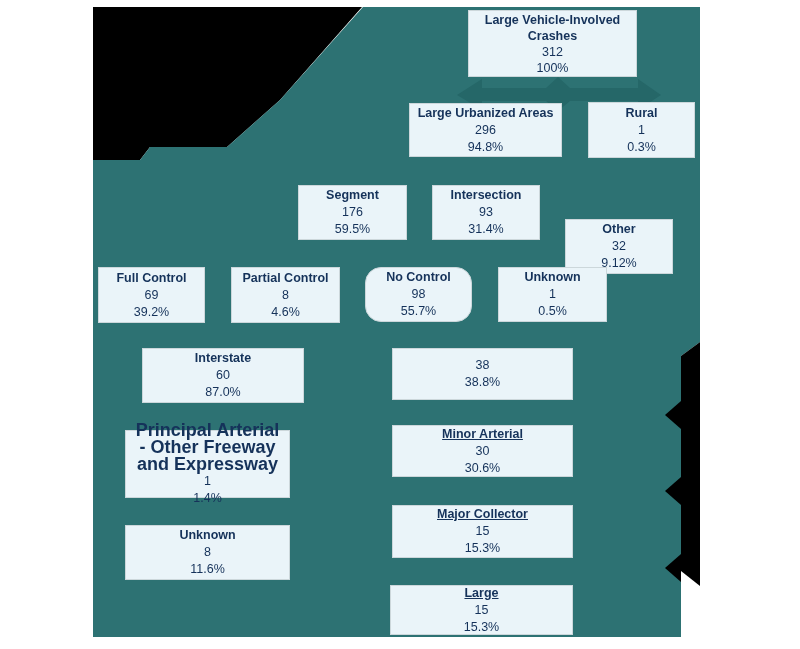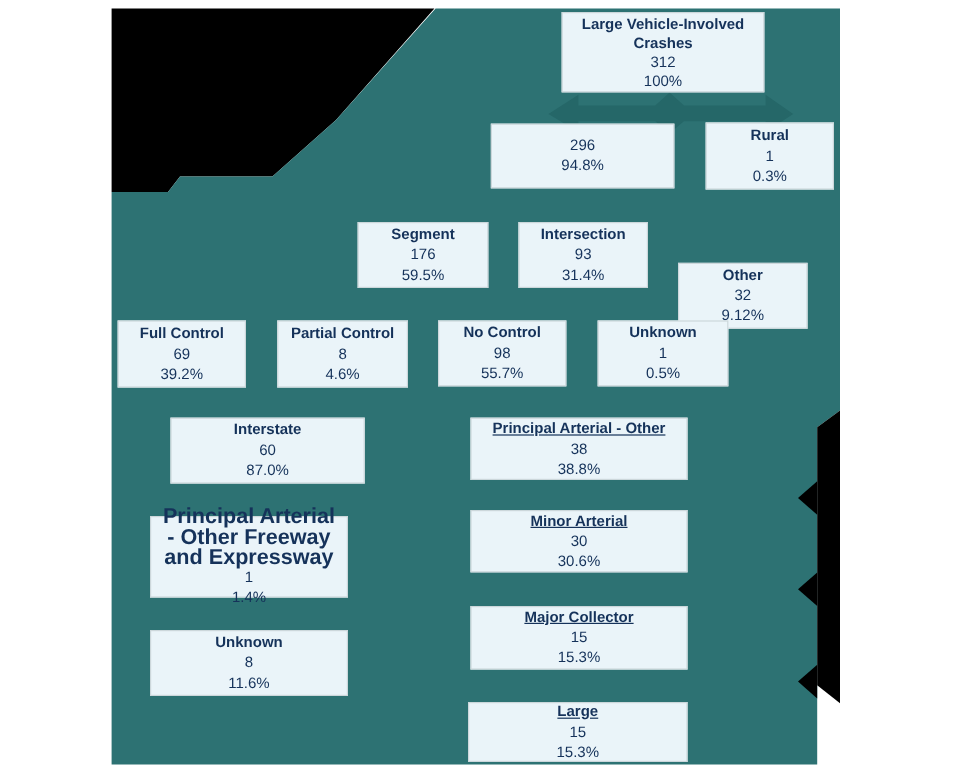--- a/index.html
+++ b/index.html
@@ -38,21 +38,21 @@
   .node .title.u{text-decoration:underline;}
   .node .val,.node .pct{font-weight:normal;}
   .node-root{left:468px;top:10px;width:169px;height:67px;line-height:16px;}
   .node-urban{left:409px;top:103px;width:153px;height:54px;}
   .node-rural{left:588px;top:102px;width:107px;height:56px;}
   .node-segment{left:298px;top:185px;width:109px;height:55px;}
   .node-intersection{left:432px;top:185px;width:108px;height:55px;}
   .node-other{left:565px;top:185px;width:108px;height:55px;margin-top:34px;}
   .node-full-control{left:98px;top:267px;width:107px;height:56px;}
   .node-partial-control{left:231px;top:267px;width:109px;height:56px;}
-  .node-no-control{left:365px;top:267px;width:107px;height:55px;}
+  .node-no-control{left:365px;top:267px;width:107px;height:55px;border-radius:16px;}
   .node-unknown-control{left:498px;top:267px;width:109px;height:55px;}
   .node-interstate{left:142px;top:348px;width:162px;height:55px;}
   .node-pa-freeway{left:125px;top:430px;width:165px;height:68px;}
   .node-pa-freeway .title{font-size:18px;}
   .node-unknown-functional{left:125px;top:525px;width:165px;height:55px;}
   .node-pa-other{left:392px;top:348px;width:181px;height:52px;}
   .node-minor-arterial{left:392px;top:425px;width:181px;height:52px;}
   .node-major-collector{left:392px;top:505px;width:181px;height:53px;text-align:right;}
   .node-local{left:390px;top:585px;width:183px;height:50px;}
 </style>
@@ -76,20 +76,21 @@
     <path fill="#256768" d="M457,95 L482,79 L482,88 L546,88 L558,77 L570,88 L638,88 L638,79 L661,95
              L638,110 L638,101 L570,101 L558,111 L546,101 L482,101 L482,110 Z"></path>
   </svg>
   <div id="nodes">
       <div class="node node-root">
         <div class="title">Large Vehicle-Involved Crashes</div>
         <div class="val">312</div>
         <div class="pct">100%</div>
       </div>
       <div class="node node-urban">
+        <div class="title">Large Urbanized Areas</div>
         <div class="val">296</div>
         <div class="pct">94.8%</div>
       </div>
       <div class="node node-rural">
         <div class="title">Rural</div>
         <div class="val">1</div>
         <div class="pct">0.3%</div>
       </div>
       <div class="node node-segment">
         <div class="title">Segment</div>
@@ -135,21 +136,20 @@
         <div class="title">Principal Arterial - Other Freeway and Expressway</div>
         <div class="val">1</div>
         <div class="pct">1.4%</div>
       </div>
       <div class="node node-unknown-functional">
         <div class="title">Unknown</div>
         <div class="val">8</div>
         <div class="pct">11.6%</div>
       </div>
       <div class="node node-pa-other">
-        <div class="title u">Principal Arterial - Other</div>
         <div class="val">38</div>
         <div class="pct">38.8%</div>
       </div>
       <div class="node node-minor-arterial">
         <div class="title u">Minor Arterial</div>
         <div class="val">30</div>
         <div class="pct">30.6%</div>
       </div>
       <div class="node node-major-collector">
         <div class="title u">Major Collector</div>

